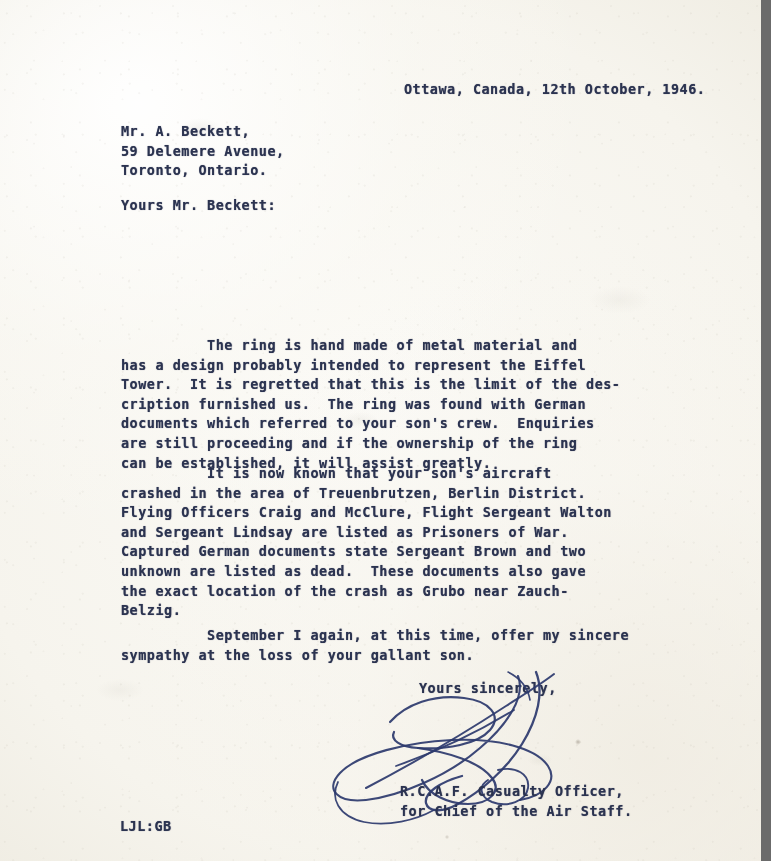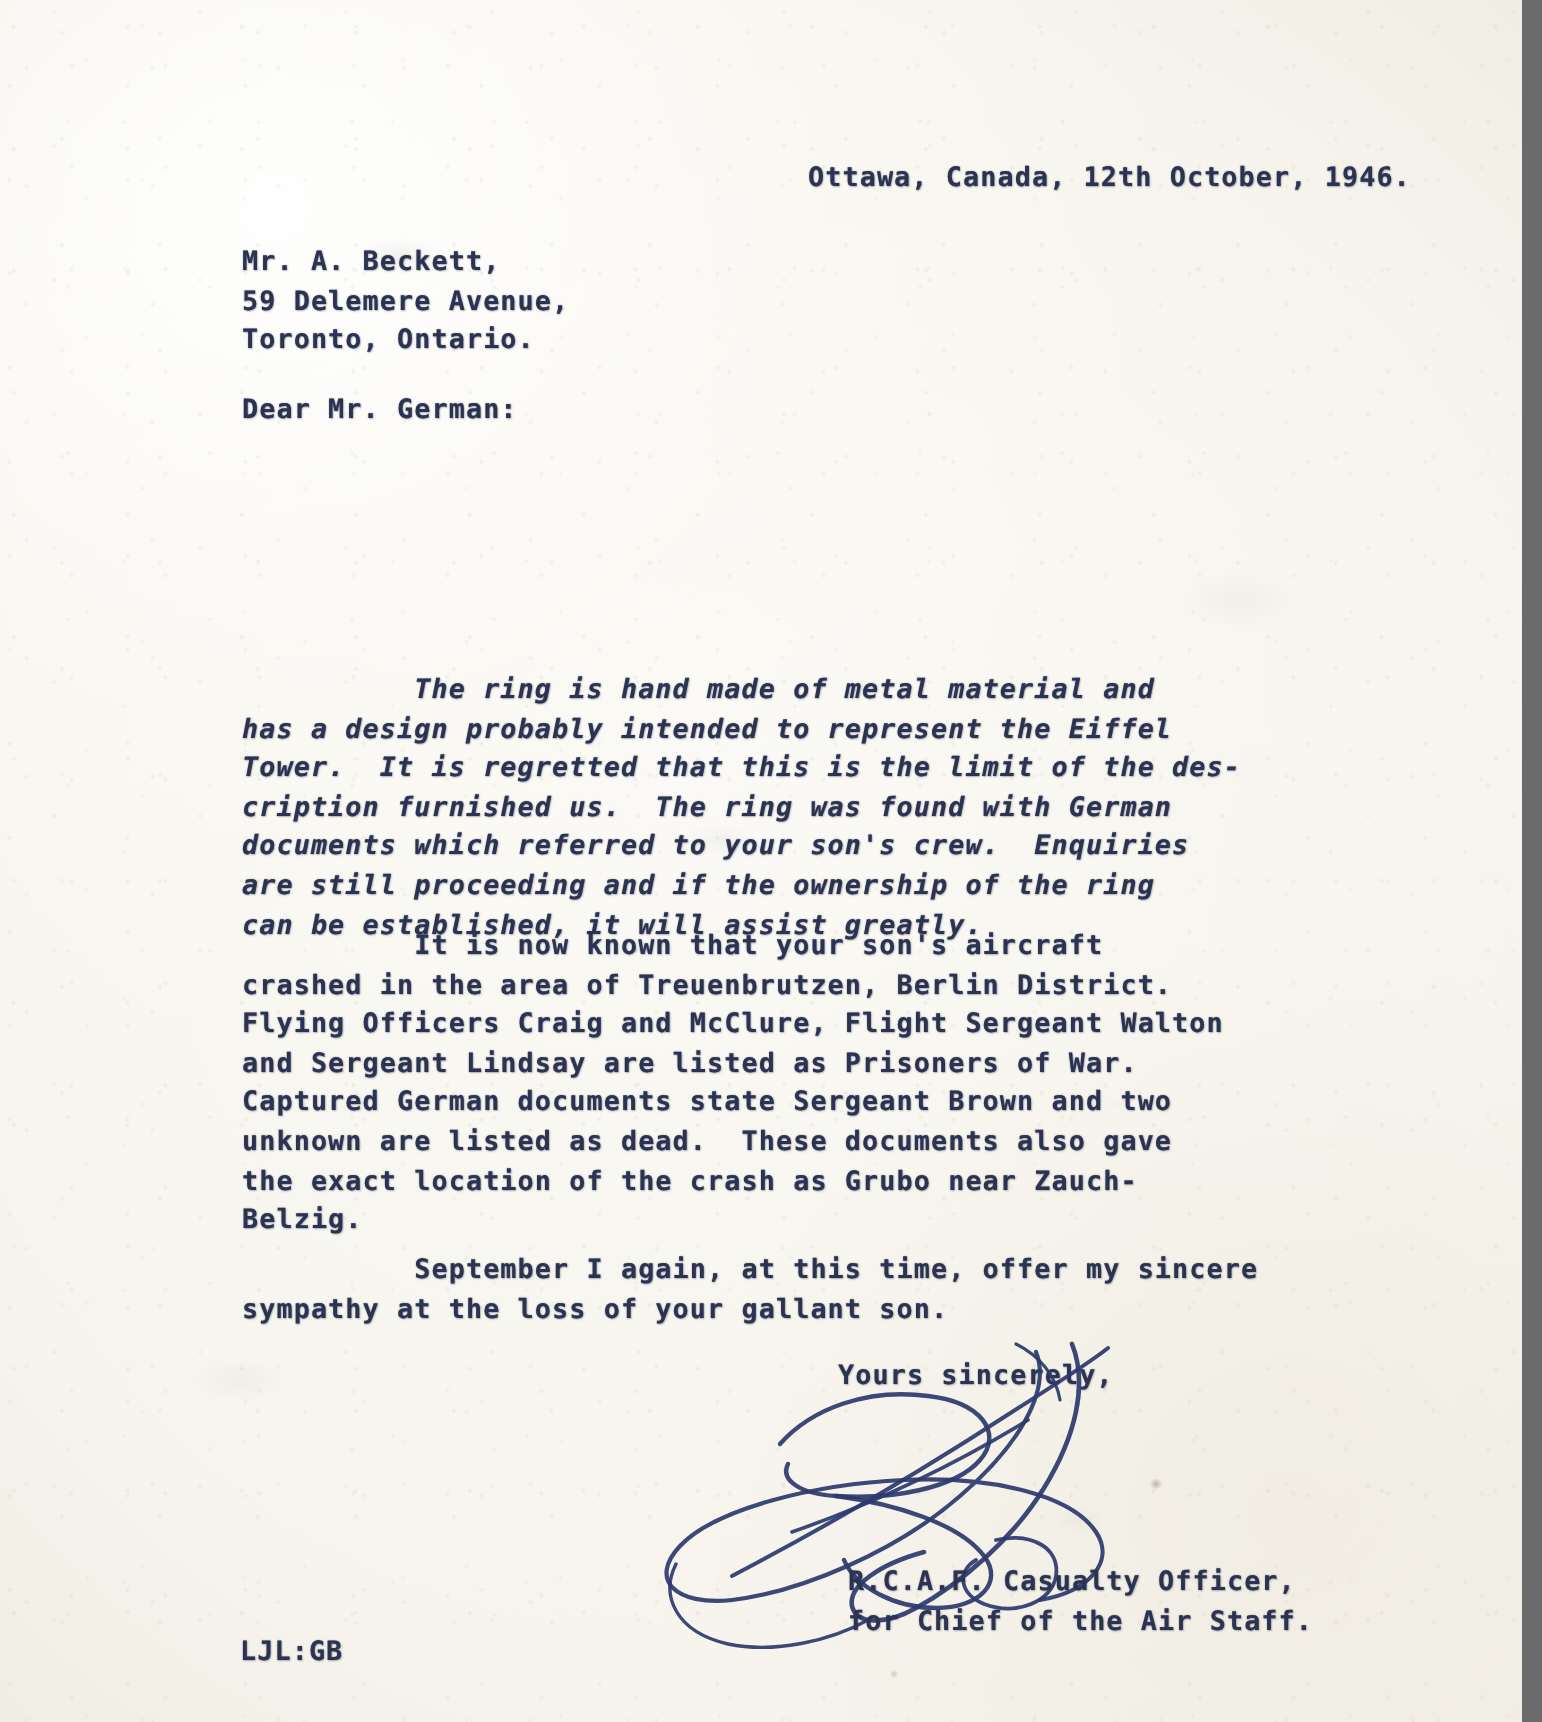--- a/index.html
+++ b/index.html
@@ -72,27 +72,27 @@
       0.4px 0.25px 0.9px rgba(55,60,88,0.30);
   }
 
   #datestamp { top: 80px; left: 404px; }
 
   #addressee { top: 122px; left: 121px; }
 
   #salutation { top: 196px; left: 121px; }
 
   #para1 { top: 232px; left: 121px; }
-  #para2 { top: 336px; left: 121px; font-style: italic; }
+  #para2 { top: 336px; left: 121px; }
   #para3 { top: 464px; left: 121px; }
   #para4 { top: 626px; left: 121px; }
 
   #closing { top: 679px; left: 419px; }
 
-  #signblock { top: 782px; left: 400px; margin-left: 24px; }
+  #signblock { top: 782px; left: 400px; }
 
   #refcode { top: 817px; left: 120px; }
 
   
   #signature {
     position: absolute;
     left: 330px;
     top: 670px;
     width: 270px;
     height: 165px;
@@ -114,21 +114,21 @@
 
   <div id="grain"></div>
   <div id="blotches"></div>
 
   <div class="typed" id="datestamp">Ottawa, Canada, 12th October, 1946.</div>
 
   <div class="typed" id="addressee">Mr. A. Beckett,
 59 Delemere Avenue,
 Toronto, Ontario.</div>
 
-  <div class="typed" id="salutation">Dear Mr. German:</div>
+  <div class="typed" id="salutation">Yours Mr. Beckett:</div>
 
 
   <div class="typed" id="para2">          The ring is hand made of metal material and
 has a design probably intended to represent the Eiffel
 Tower.  It is regretted that this is the limit of the des-
 cription furnished us.  The ring was found with German
 documents which referred to your son's crew.  Enquiries
 are still proceeding and if the ownership of the ring
 can be established, it will assist greatly.</div>
 

